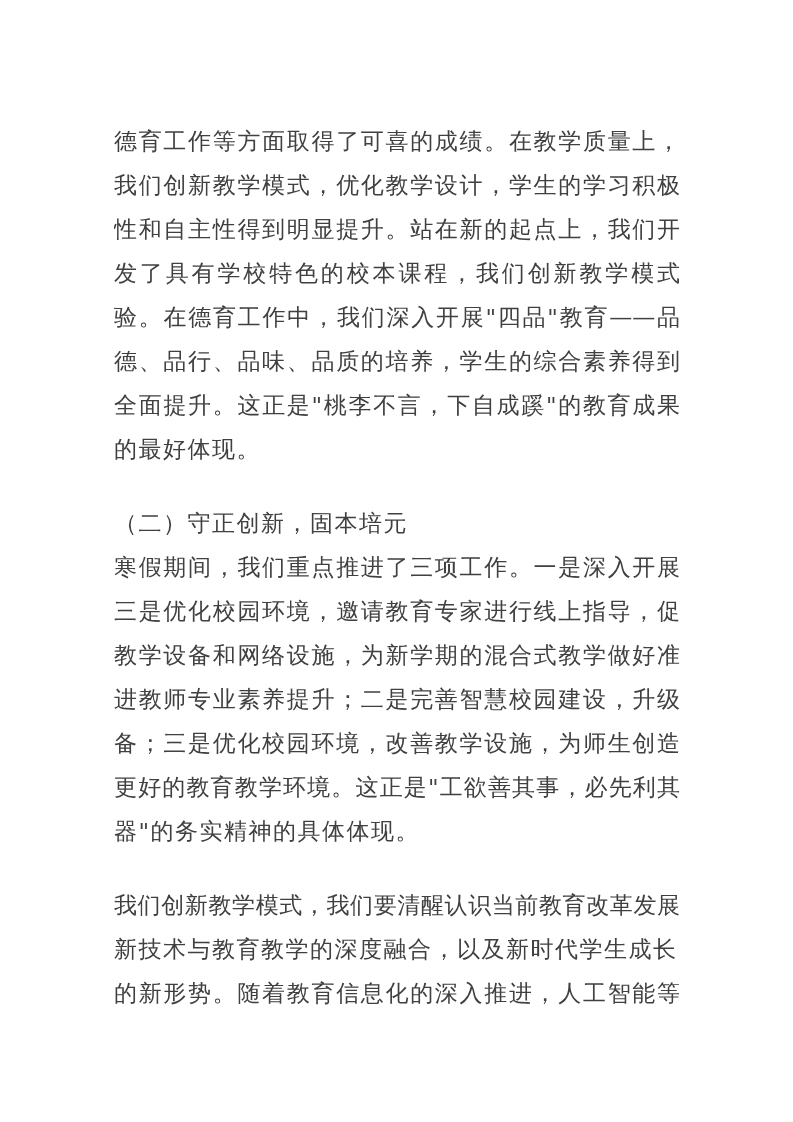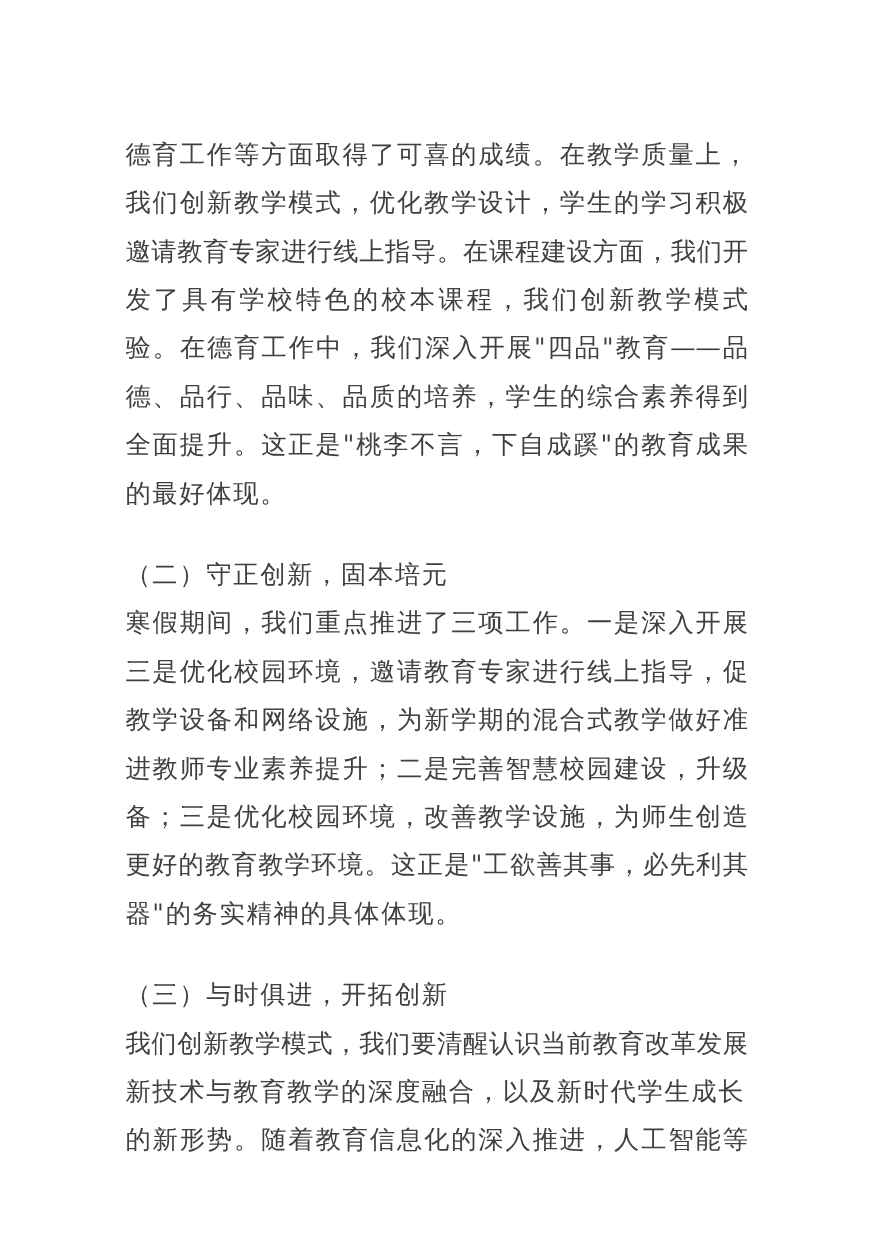--- a/index.html
+++ b/index.html
@@ -48,34 +48,33 @@
     height: 30px;
   }
 </style>
 </head>
 <body>
 
 <div class="page">
   <div class="content" id="doc-content">
       <div class="line">德育工作等方面取得了可喜的成绩。在教学质量上，</div>
       <div class="line">我们创新教学模式，优化教学设计，学生的学习积极</div>
-      <div class="line">邀请教育专家进行线上指导。在课程建设方面，我们开</div>
+      <div class="line">性和自主性得到明显提升。站在新的起点上，我们开</div>
       <div class="line">发了具有学校特色的校本课程，我们创新教学模式</div>
       <div class="line">验。在德育工作中，我们深入开展"四品"教育——品</div>
       <div class="line">德、品行、品味、品质的培养，学生的综合素养得到</div>
       <div class="line">全面提升。这正是"桃李不言，下自成蹊"的教育成果</div>
       <div class="line last">的最好体现。</div>
       <div class="spacer"></div>
       <div class="line heading">（二）守正创新，固本培元</div>
       <div class="line">寒假期间，我们重点推进了三项工作。一是深入开展</div>
       <div class="line">三是优化校园环境，邀请教育专家进行线上指导，促</div>
       <div class="line">教学设备和网络设施，为新学期的混合式教学做好准</div>
       <div class="line">进教师专业素养提升；二是完善智慧校园建设，升级</div>
       <div class="line">备；三是优化校园环境，改善教学设施，为师生创造</div>
       <div class="line">更好的教育教学环境。这正是"工欲善其事，必先利其</div>
       <div class="line last">器"的务实精神的具体体现。</div>
       <div class="spacer"></div>
-      <div class="line heading">（三）与时俱进，开拓创新</div>
       <div class="line">我们创新教学模式，我们要清醒认识当前教育改革发展</div>
       <div class="line last">新技术与教育教学的深度融合，以及新时代学生成长</div>
       <div class="line">的新形势。随着教育信息化的深入推进，人工智能等</div>
     </div>
 </div>
 
 </body></html>

